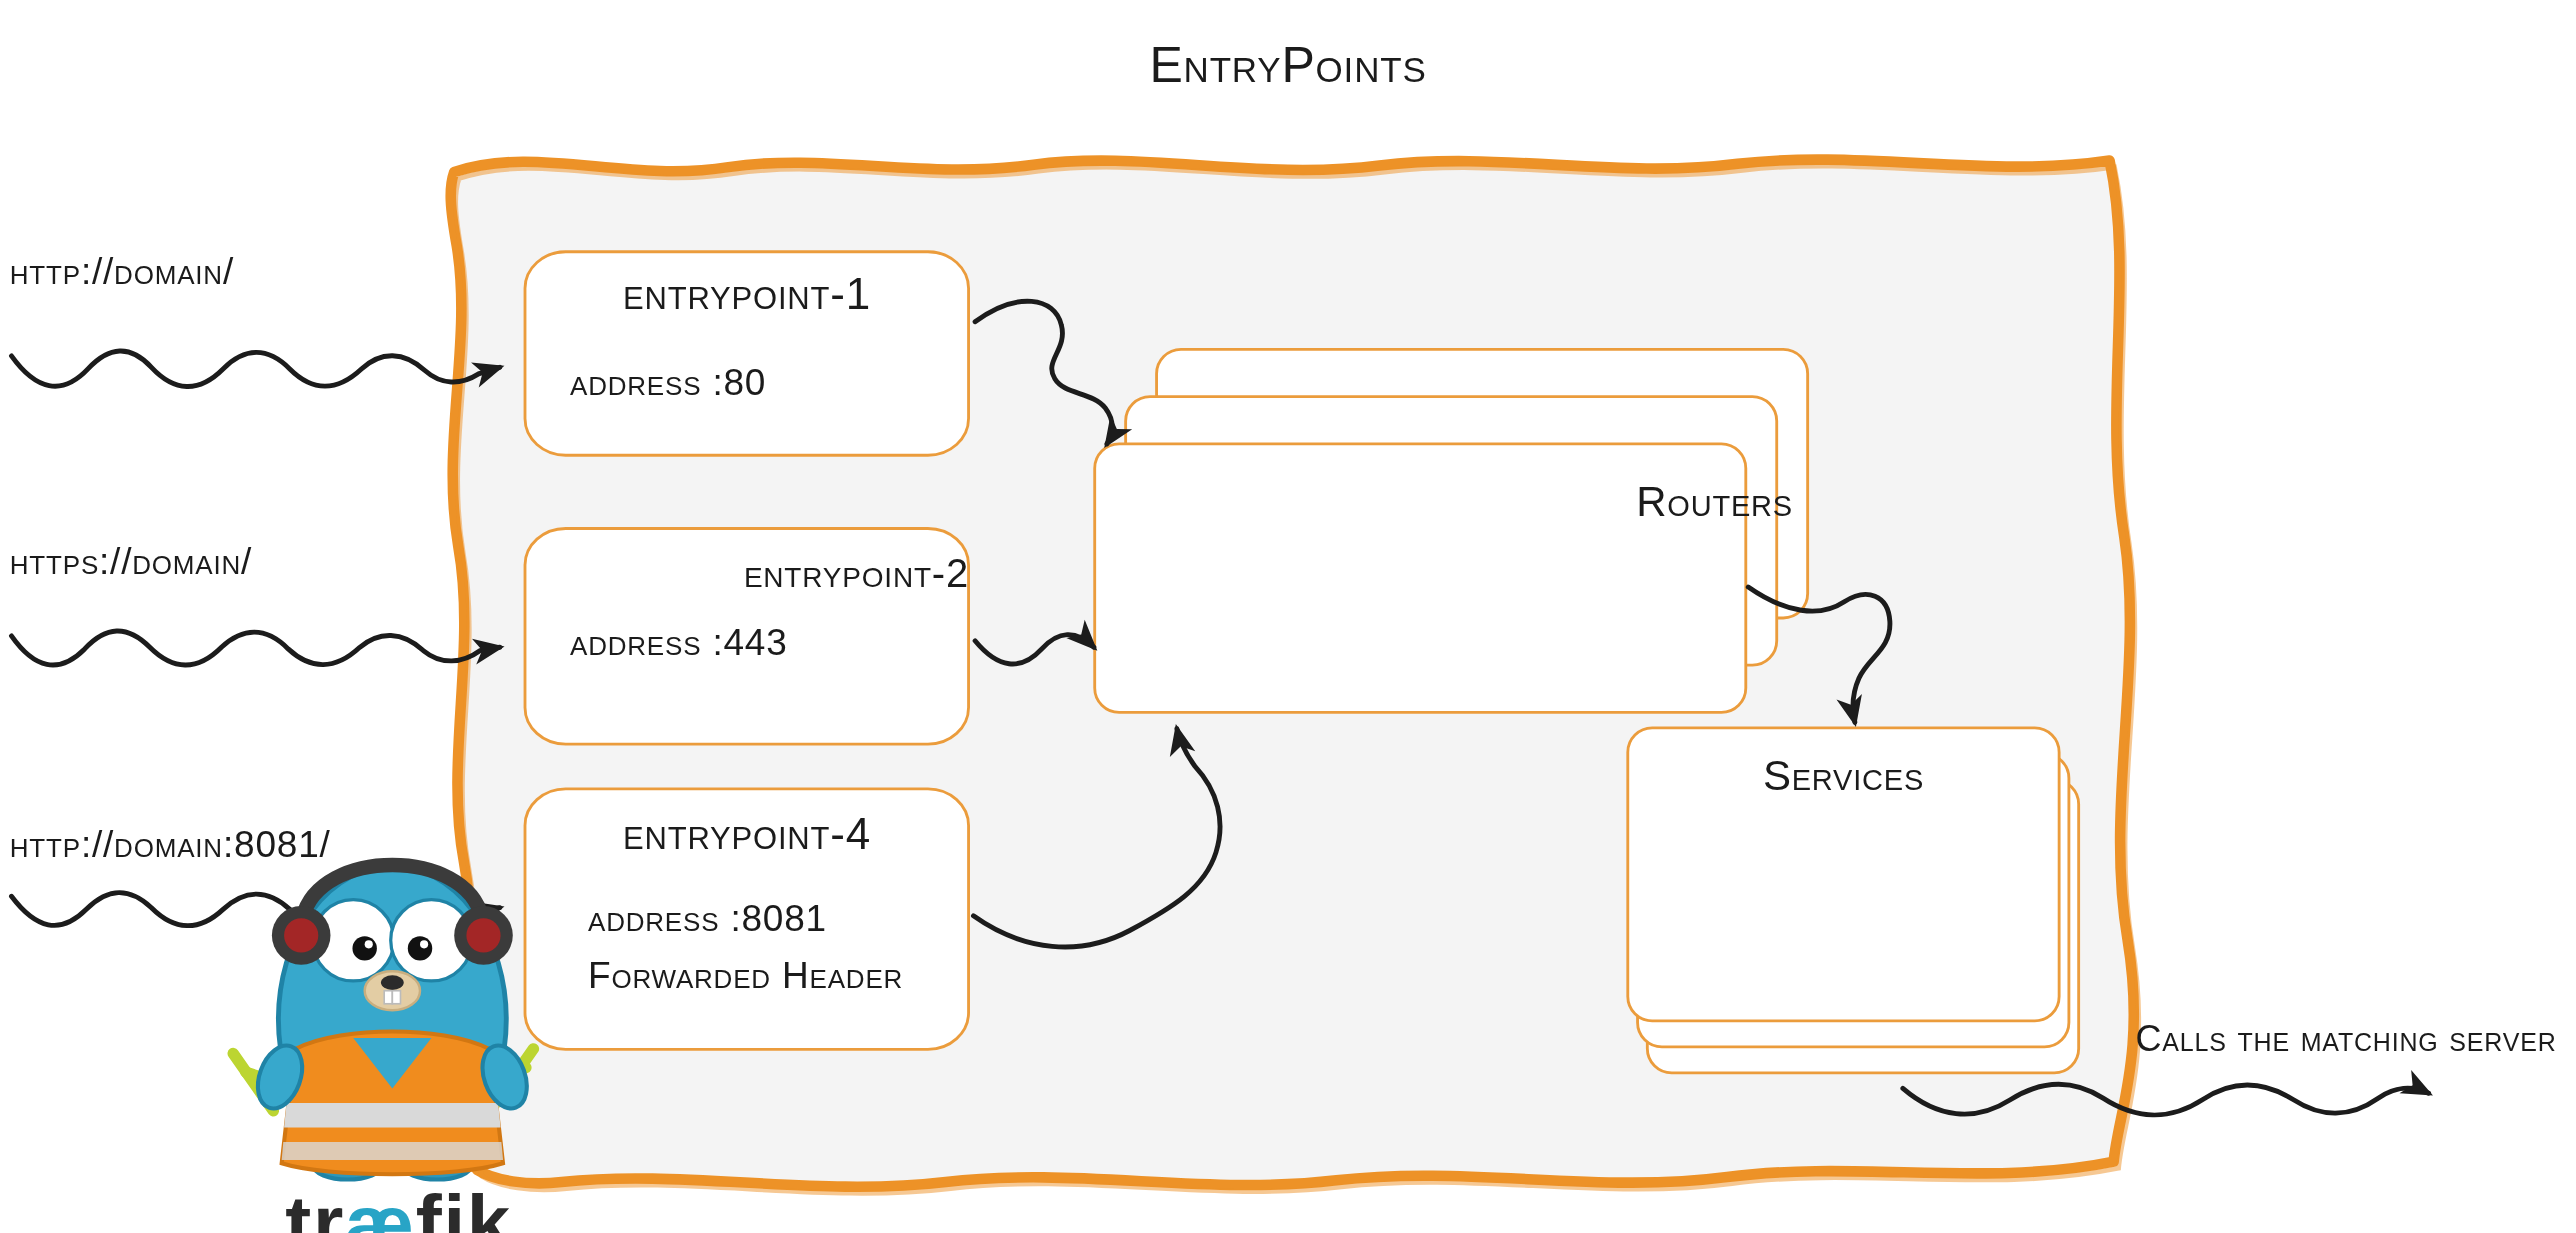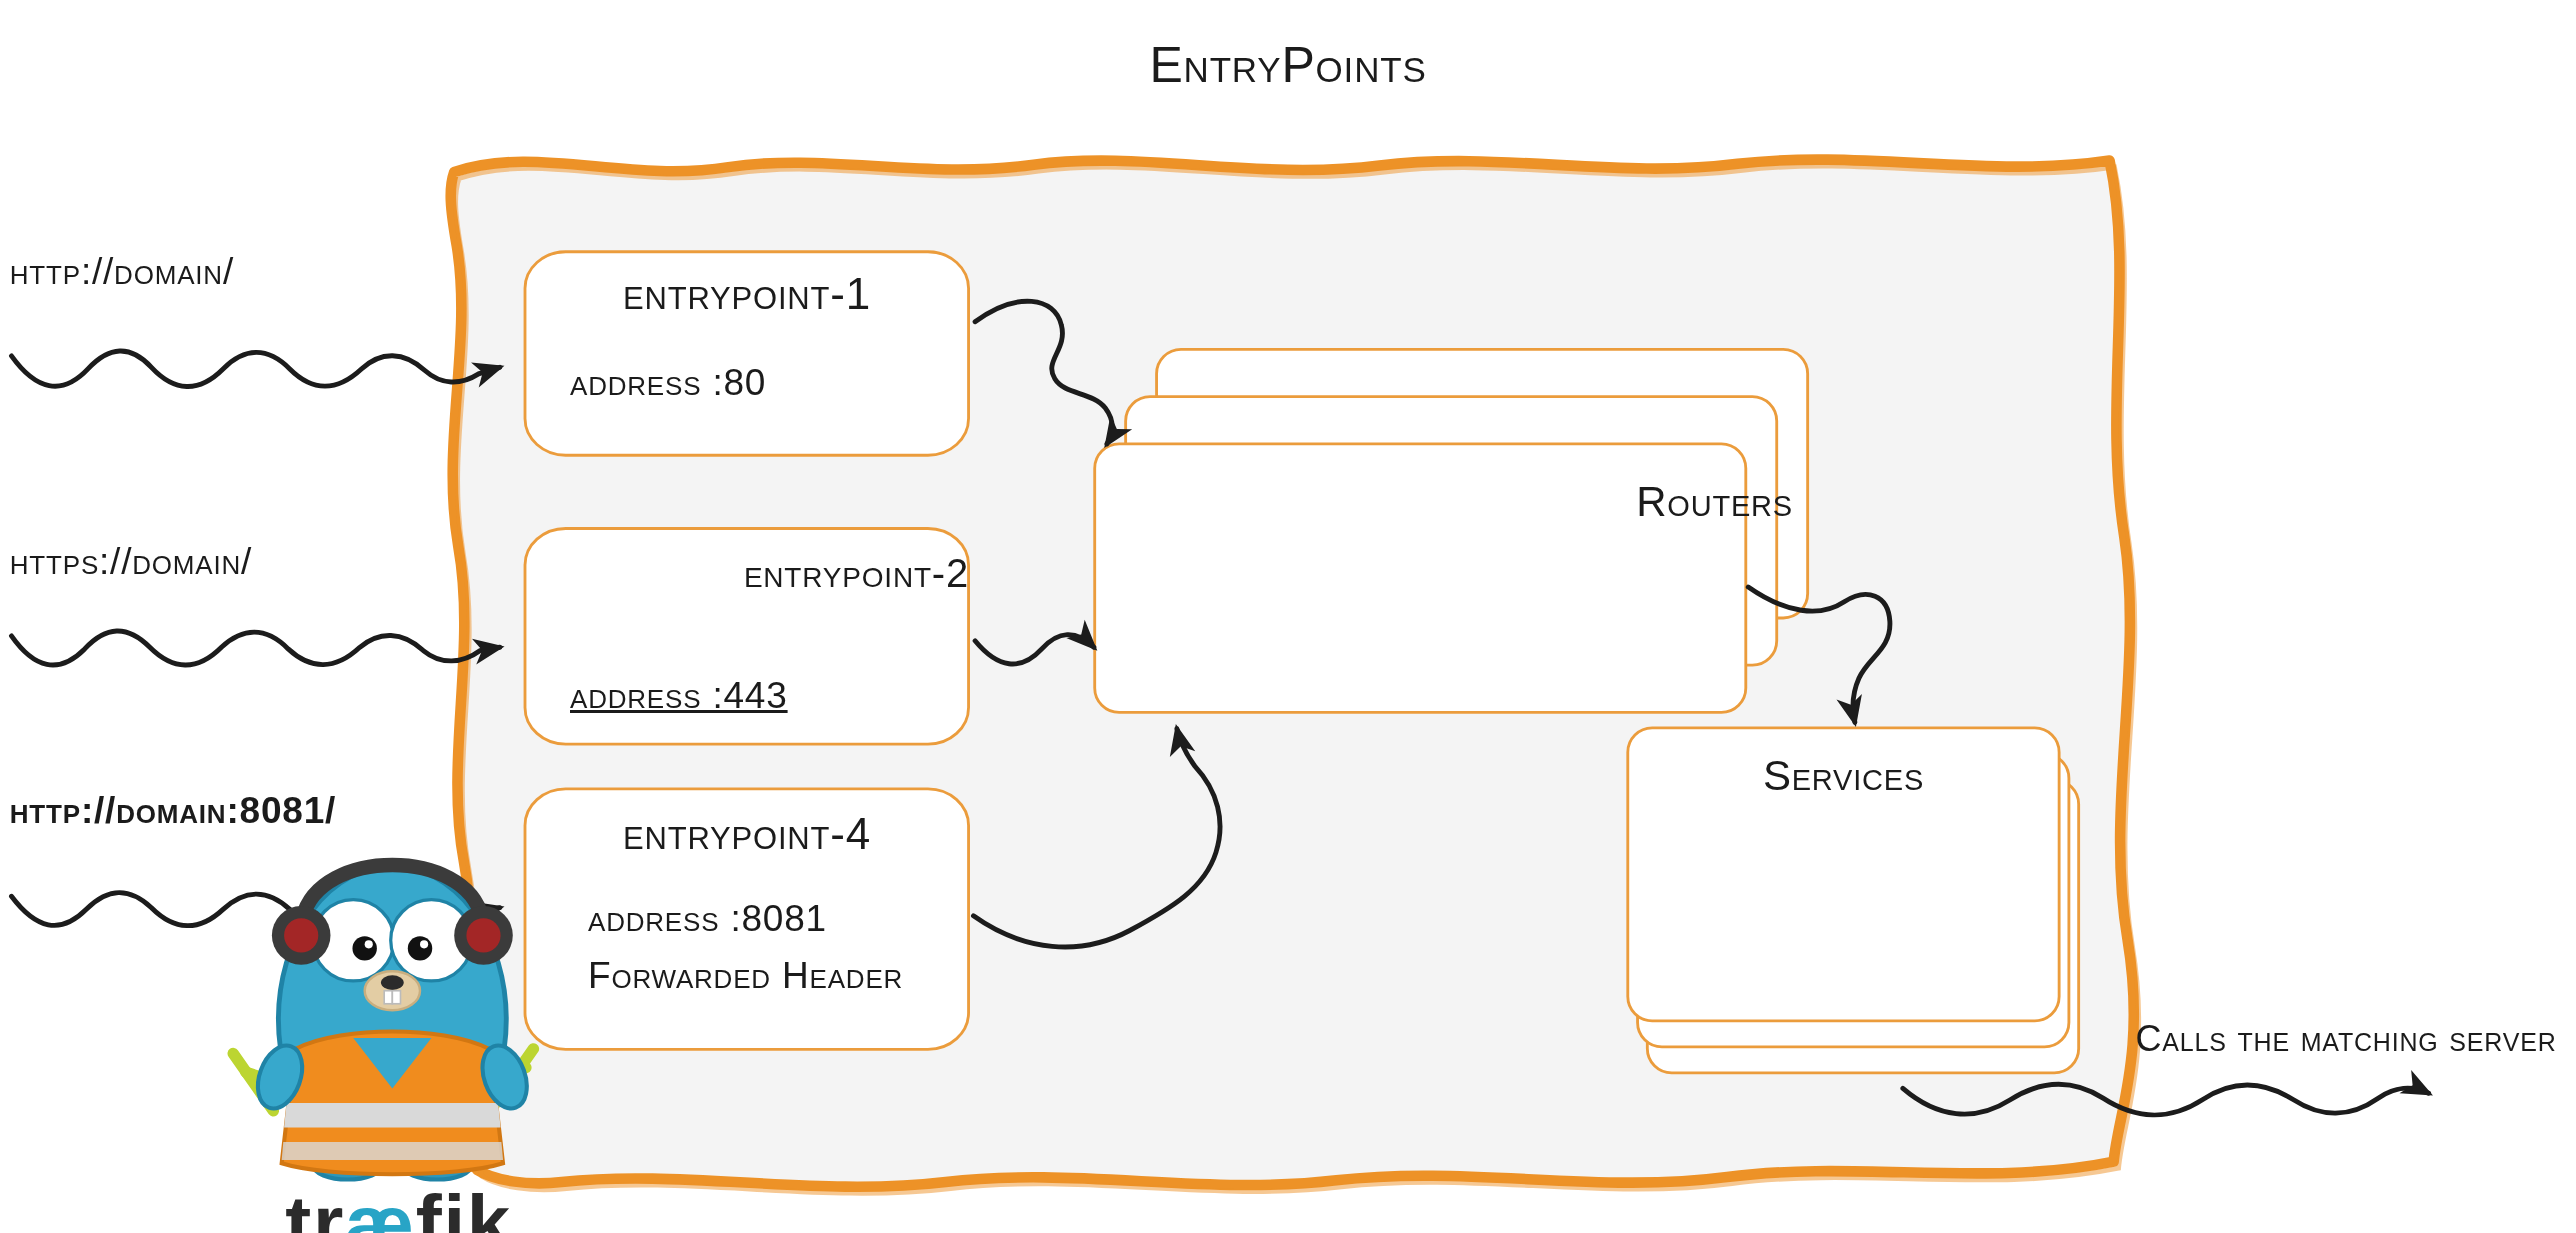--- a/index.html
+++ b/index.html
@@ -28,25 +28,25 @@
     font-family: "Liberation Sans", sans-serif;
     font-variant: small-caps;
     color: #1b1b1b;
     white-space: nowrap;
     letter-spacing: 0.8px;
     line-height: 1;
   }
   .title       { left: 0; top: 8.1px; width: 2576px; text-align: center; font-size: 50px; }
   .url-1       { left: 9.8px;  top: 221px;  font-size: 37px; }
   .url-2       { left: 9.8px;  top: 511px;  font-size: 37px; }
-  .url-3       { left: 9.8px;  top: 760px;  font-size: 37px; font-weight: bold; }
+  .url-3       { left: 9.8px;  top: 794px;  font-size: 37px; }
   .ep1-name    { left: 525px; top: 240px;  width: 444px; text-align: center; font-size: 44px; }
   .ep1-addr    { left: 570px; top: 332px;  font-size: 37px; }
   .ep2-name    { left: 525px; top: 521px;  width: 444px; text-align: right; font-size: 40px; }
-  .ep2-addr    { left: 570px; top: 645px;  font-size: 37px; text-decoration: underline; }
+  .ep2-addr    { left: 570px; top: 592px;  font-size: 37px; }
   .ep3-name    { left: 525px; top: 780px;  width: 444px; text-align: center; font-size: 44px; }
   .ep3-addr    { left: 588px; top: 868px; font-size: 37px; }
   .ep3-extra   { left: 588px; top: 925px; font-size: 37px; }
   .routers-lb  { left: 1095px; top: 449px; width: 651px; text-align: right; font-size: 42px; padding-left: 47px; }
   .services-lb { left: 1628px; top: 723px; width: 431px; text-align: center; font-size: 42px; }
   .outgoing-lb { left: 2116px; top: 989px; width: 460px; text-align: center; font-size: 36px; }
   .logo {
     position: absolute;
     z-index: 3;
     left: 244px; top: 1152px; width: 309px;

